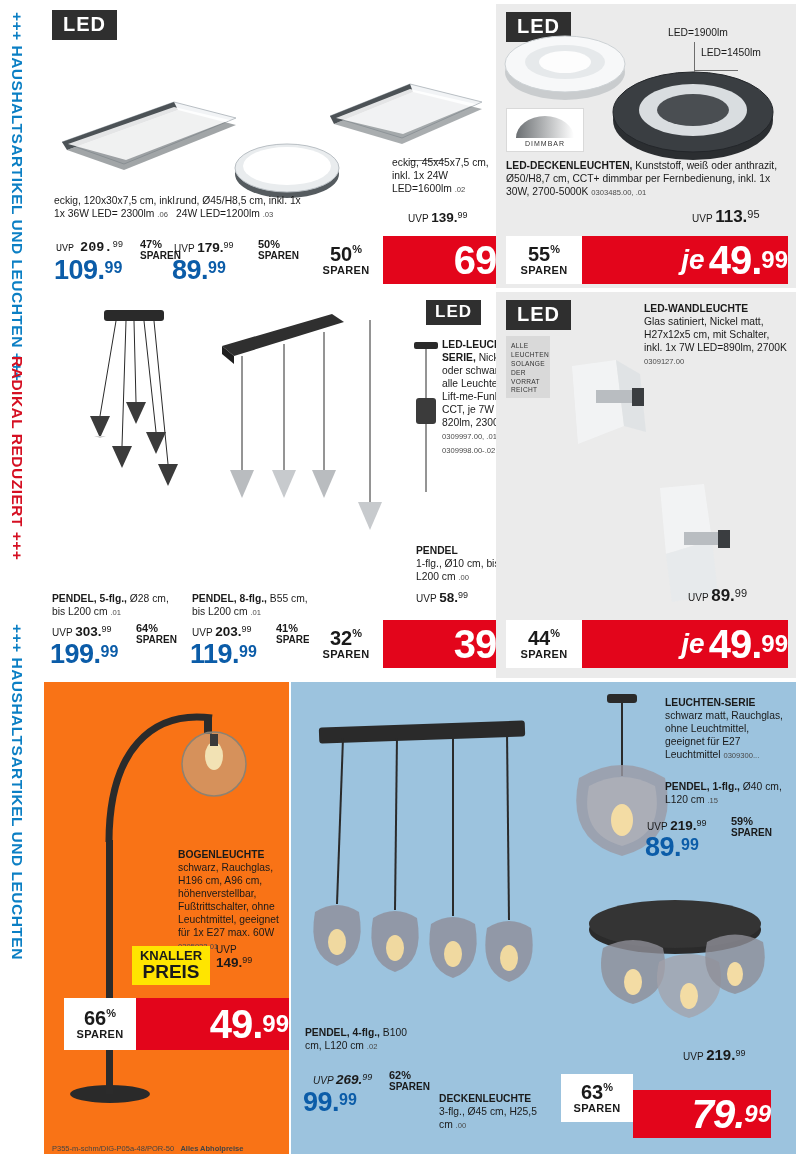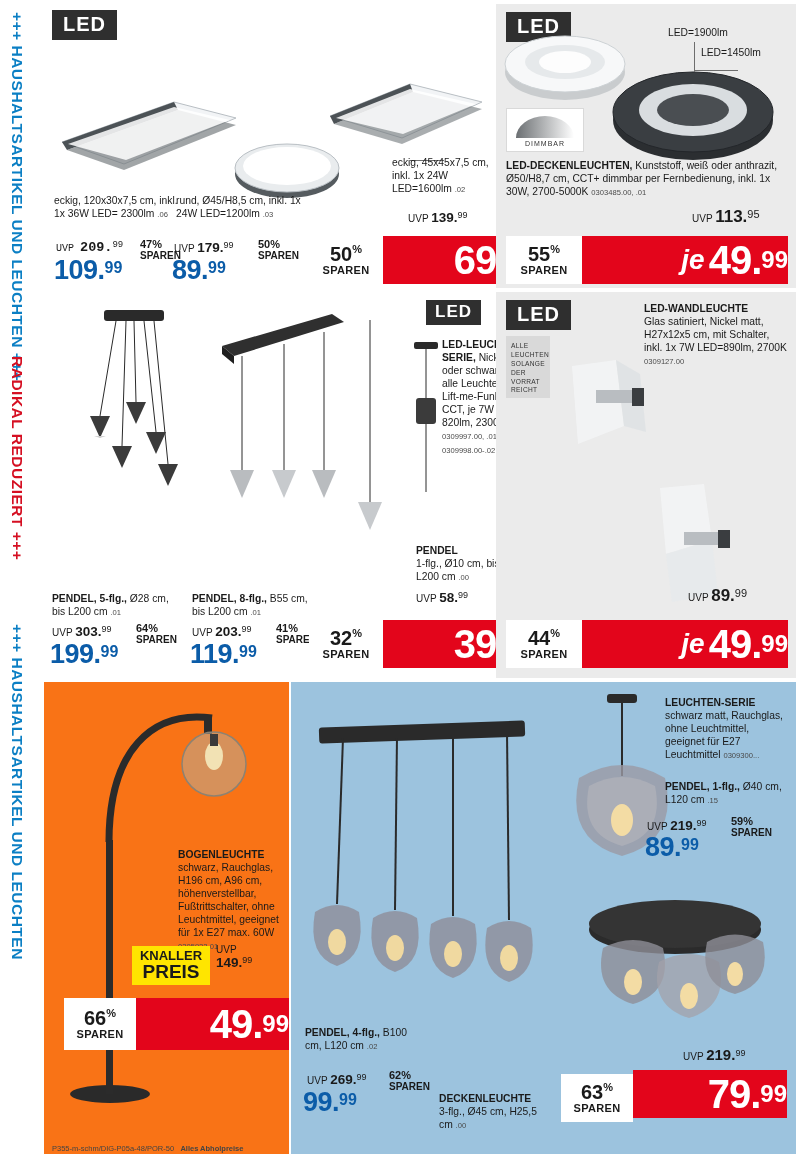--- a/index.html
+++ b/index.html
@@ -525,21 +525,21 @@
     </div>
     <div class="bigprice" style="left:354px; top:150px;">
       <span class="int">89.</span><span class="dec">99</span>
     </div>
 
     <div class="txtblk" style="left:14px; top:344px; width:116px;">
       <b>PENDEL, 4-flg.,</b>
       <span>B100 cm, L120 cm</span>
       <span class="artnr">.02</span>
     </div>
-    <div class="uvp" style="left:16px; top:390px;">
+    <div class="uvp" style="left:22px; top:390px;font-style:italic;">
       <span class="lbl">UVP</span>
       <span class="num">269.</span><span class="sup">99</span>
     </div>
     <div class="save-pct" style="left:98px; top:388px;">
       <span class="p">62%</span><br>
       <span>SPAREN</span>
     </div>
     <div class="bigprice" style="left:12px; top:405px;">
       <span class="int">99.</span><span class="dec">99</span>
     </div>
@@ -552,21 +552,21 @@
 
     <div class="uvp" style="left:392px; top:364px;">
       <span class="lbl">UVP</span>
       <span class="num" style="font-size:15px;">219.</span><span class="sup">99</span>
     </div>
 
     <div class="whitetag" style="left:270px; top:392px; width:72px; height:48px;">
       <div class="pct"><span>63</span><sup>%</sup></div>
       <div class="sparen">SPAREN</div>
     </div>
-    <div class="redtag" style="left:342px; top:388px; width:154px; height:48px;">
+    <div class="redtag" style="left:342px; top:408px; width:138px; height:48px;font-style:italic;">
       <span class="int">79.</span>
         <span class="dec">99</span>
     </div>
   </div>
 
   <div class="footer">
     <span>P355-m-schm/DIG-P05a-48/POR-50</span>
     &nbsp;&nbsp;<b>Alles Abholpreise</b>
   </div>
 

